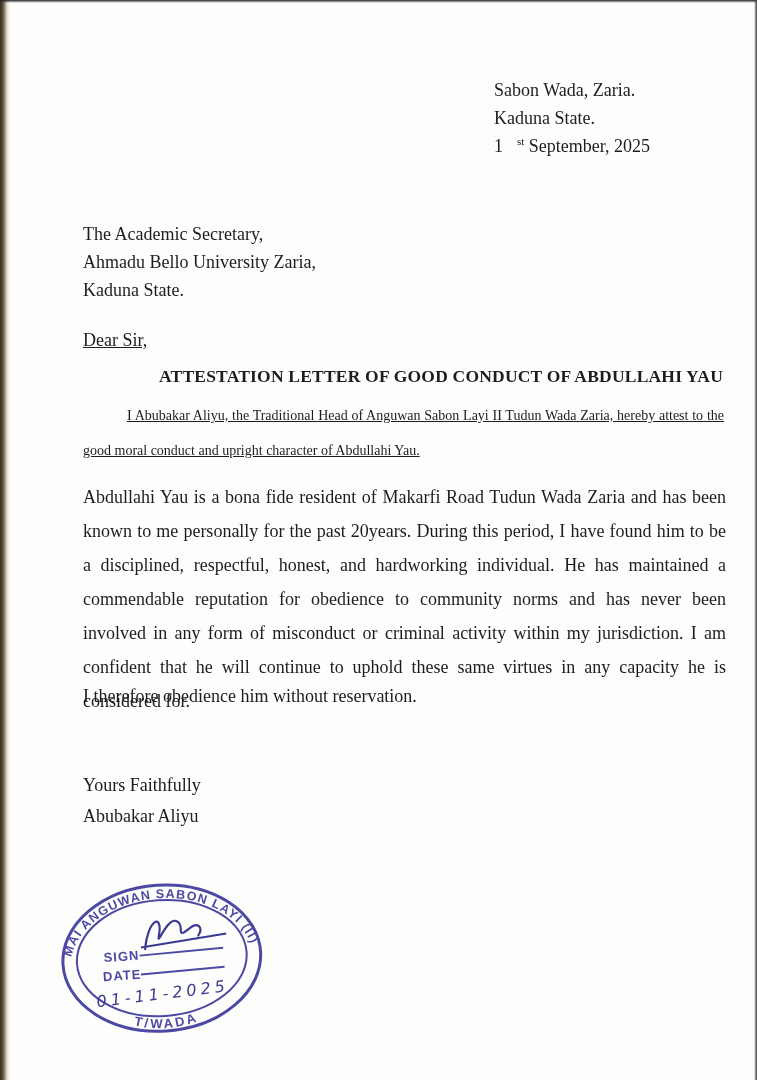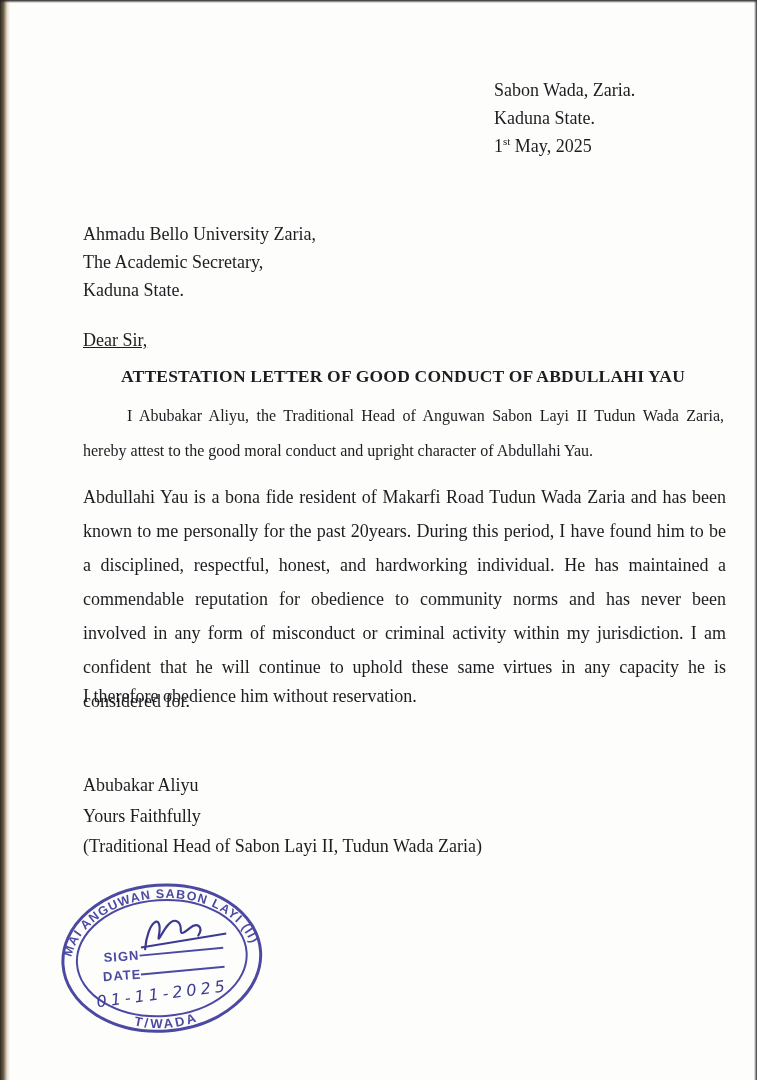--- a/index.html
+++ b/index.html
@@ -13,67 +13,66 @@
   .edge-left  { position:absolute; left:0; top:0; bottom:0; width:10px;
     background:linear-gradient(90deg,#2e2820 0%,#6f6048 35%,rgba(197,179,146,.45) 70%,rgba(255,255,255,0) 100%); }
   .edge-top   { position:absolute; top:0; left:0; right:0; height:3px;
     background:linear-gradient(180deg,#262524,rgba(255,255,255,0)); }
   .edge-right { position:absolute; top:0; right:0; bottom:0; width:3px;
     background:linear-gradient(270deg,#3a3836,rgba(255,255,255,0)); }
 
   .sender    { position:absolute; left:494px; top:76px;  font-size:18px; line-height:28px; }
   .recipient { position:absolute; left:83px;  top:220px; font-size:18px; line-height:28px; }
   .salutation{ position:absolute; left:83px;  top:330px; font-size:18px;text-decoration:underline; }
-  .doc-title { position:absolute; left:83px;  top:366px; width:640px; text-align:center;
+  .doc-title { position:absolute; left:83px;  top:366px; width:640px; text-align:right;
                font-weight:bold; font-size:17.5px; letter-spacing:.2px; }
-  .para1 { position:absolute; left:83px; top:398px; width:641px; font-size:16px;
-           line-height:35px; text-align:justify; text-indent:44px; }
+  .para1 { position:absolute; left:83px; top:398px; width:641px; font-size:14px;
+           line-height:35px; text-align:justify; text-indent:44px;text-decoration:underline; }
   .para2 { position:absolute; left:83px; top:480px; width:643px; font-size:18px;
            line-height:34px; text-align:justify; }
   .para3 { position:absolute; left:83px; top:686px; font-size:18px; }
   .closing { position:absolute; left:83px; top:770px; font-size:18px; line-height:30.5px; }
-  sup { font-size:11px; line-height:0; }
+  sup { font-size:11px; line-height:0;margin-left:14px; }
 
   .stamp-wrap { position:absolute; left:56px; top:880px; width:214px; height:162px;
                 transform:rotate(-4deg); opacity:.92; }
   .stamp-wrap svg { display:block; }
   .stamp-text { font-family:"Liberation Sans", sans-serif; font-weight:bold; }
   .hand { font-family:"DejaVu Sans", sans-serif; font-style:italic; }
 </style>
 </head>
 <body>
 
 <div class="edge-left"></div>
 <div class="edge-top"></div>
 <div class="edge-right"></div>
 
 <div class="sender">
   <div>Sabon Wada, Zaria.</div>
   <div>Kaduna State.</div>
-  <div><span>1</span><sup>st</sup><span> May, 2025</span></div>
+  <div><span>1</span><sup>st</sup><span> September, 2025</span></div>
 </div>
 
 <div class="recipient">
+  <div>The Academic Secretary,</div>
   <div>Ahmadu Bello University Zaria,</div>
-  <div>The Academic Secretary,</div>
   <div>Kaduna State.</div>
 </div>
 
 <div class="salutation">Dear Sir,</div>
 
 <div class="doc-title">ATTESTATION LETTER OF GOOD CONDUCT OF ABDULLAHI YAU</div>
 
 <div class="para1">I Abubakar Aliyu, the Traditional Head of Anguwan Sabon Layi II Tudun Wada Zaria, hereby attest to the good moral conduct and upright character of Abdullahi Yau.</div>
 <div class="para2">Abdullahi Yau is a bona fide resident of Makarfi Road Tudun Wada Zaria and has been known to me personally for the past 20years. During this period, I have found him to be a disciplined, respectful, honest, and hardworking individual. He has maintained a commendable reputation for obedience to community norms and has never been involved in any form of misconduct or criminal activity within my jurisdiction. I am confident that he will continue to uphold these same virtues in any capacity he is considered for.</div>
 <div class="para3">I therefore obedience him without reservation.</div>
 
 <div class="closing">
+  <div>Yours Faithfully</div>
   <div>Abubakar Aliyu</div>
-  <div>Yours Faithfully</div>
-  <div>(Traditional Head of Sabon Layi II, Tudun Wada Zaria)</div>
 </div>
 
 <div class="stamp-wrap">
   <svg width="214" height="162" viewBox="0 0 214 162">
     <defs>
       <path id="arcTop" d="M 14 84 A 92 66 0 0 1 198 84" fill="none"></path>
       <path id="arcBottom" d="M 30 96 A 76 52 0 0 0 182 96" fill="none"></path>
     </defs>
 
     <ellipse cx="106" cy="78" rx="99" ry="73" fill="none" stroke="#3d3a9c" stroke-width="3"></ellipse>

